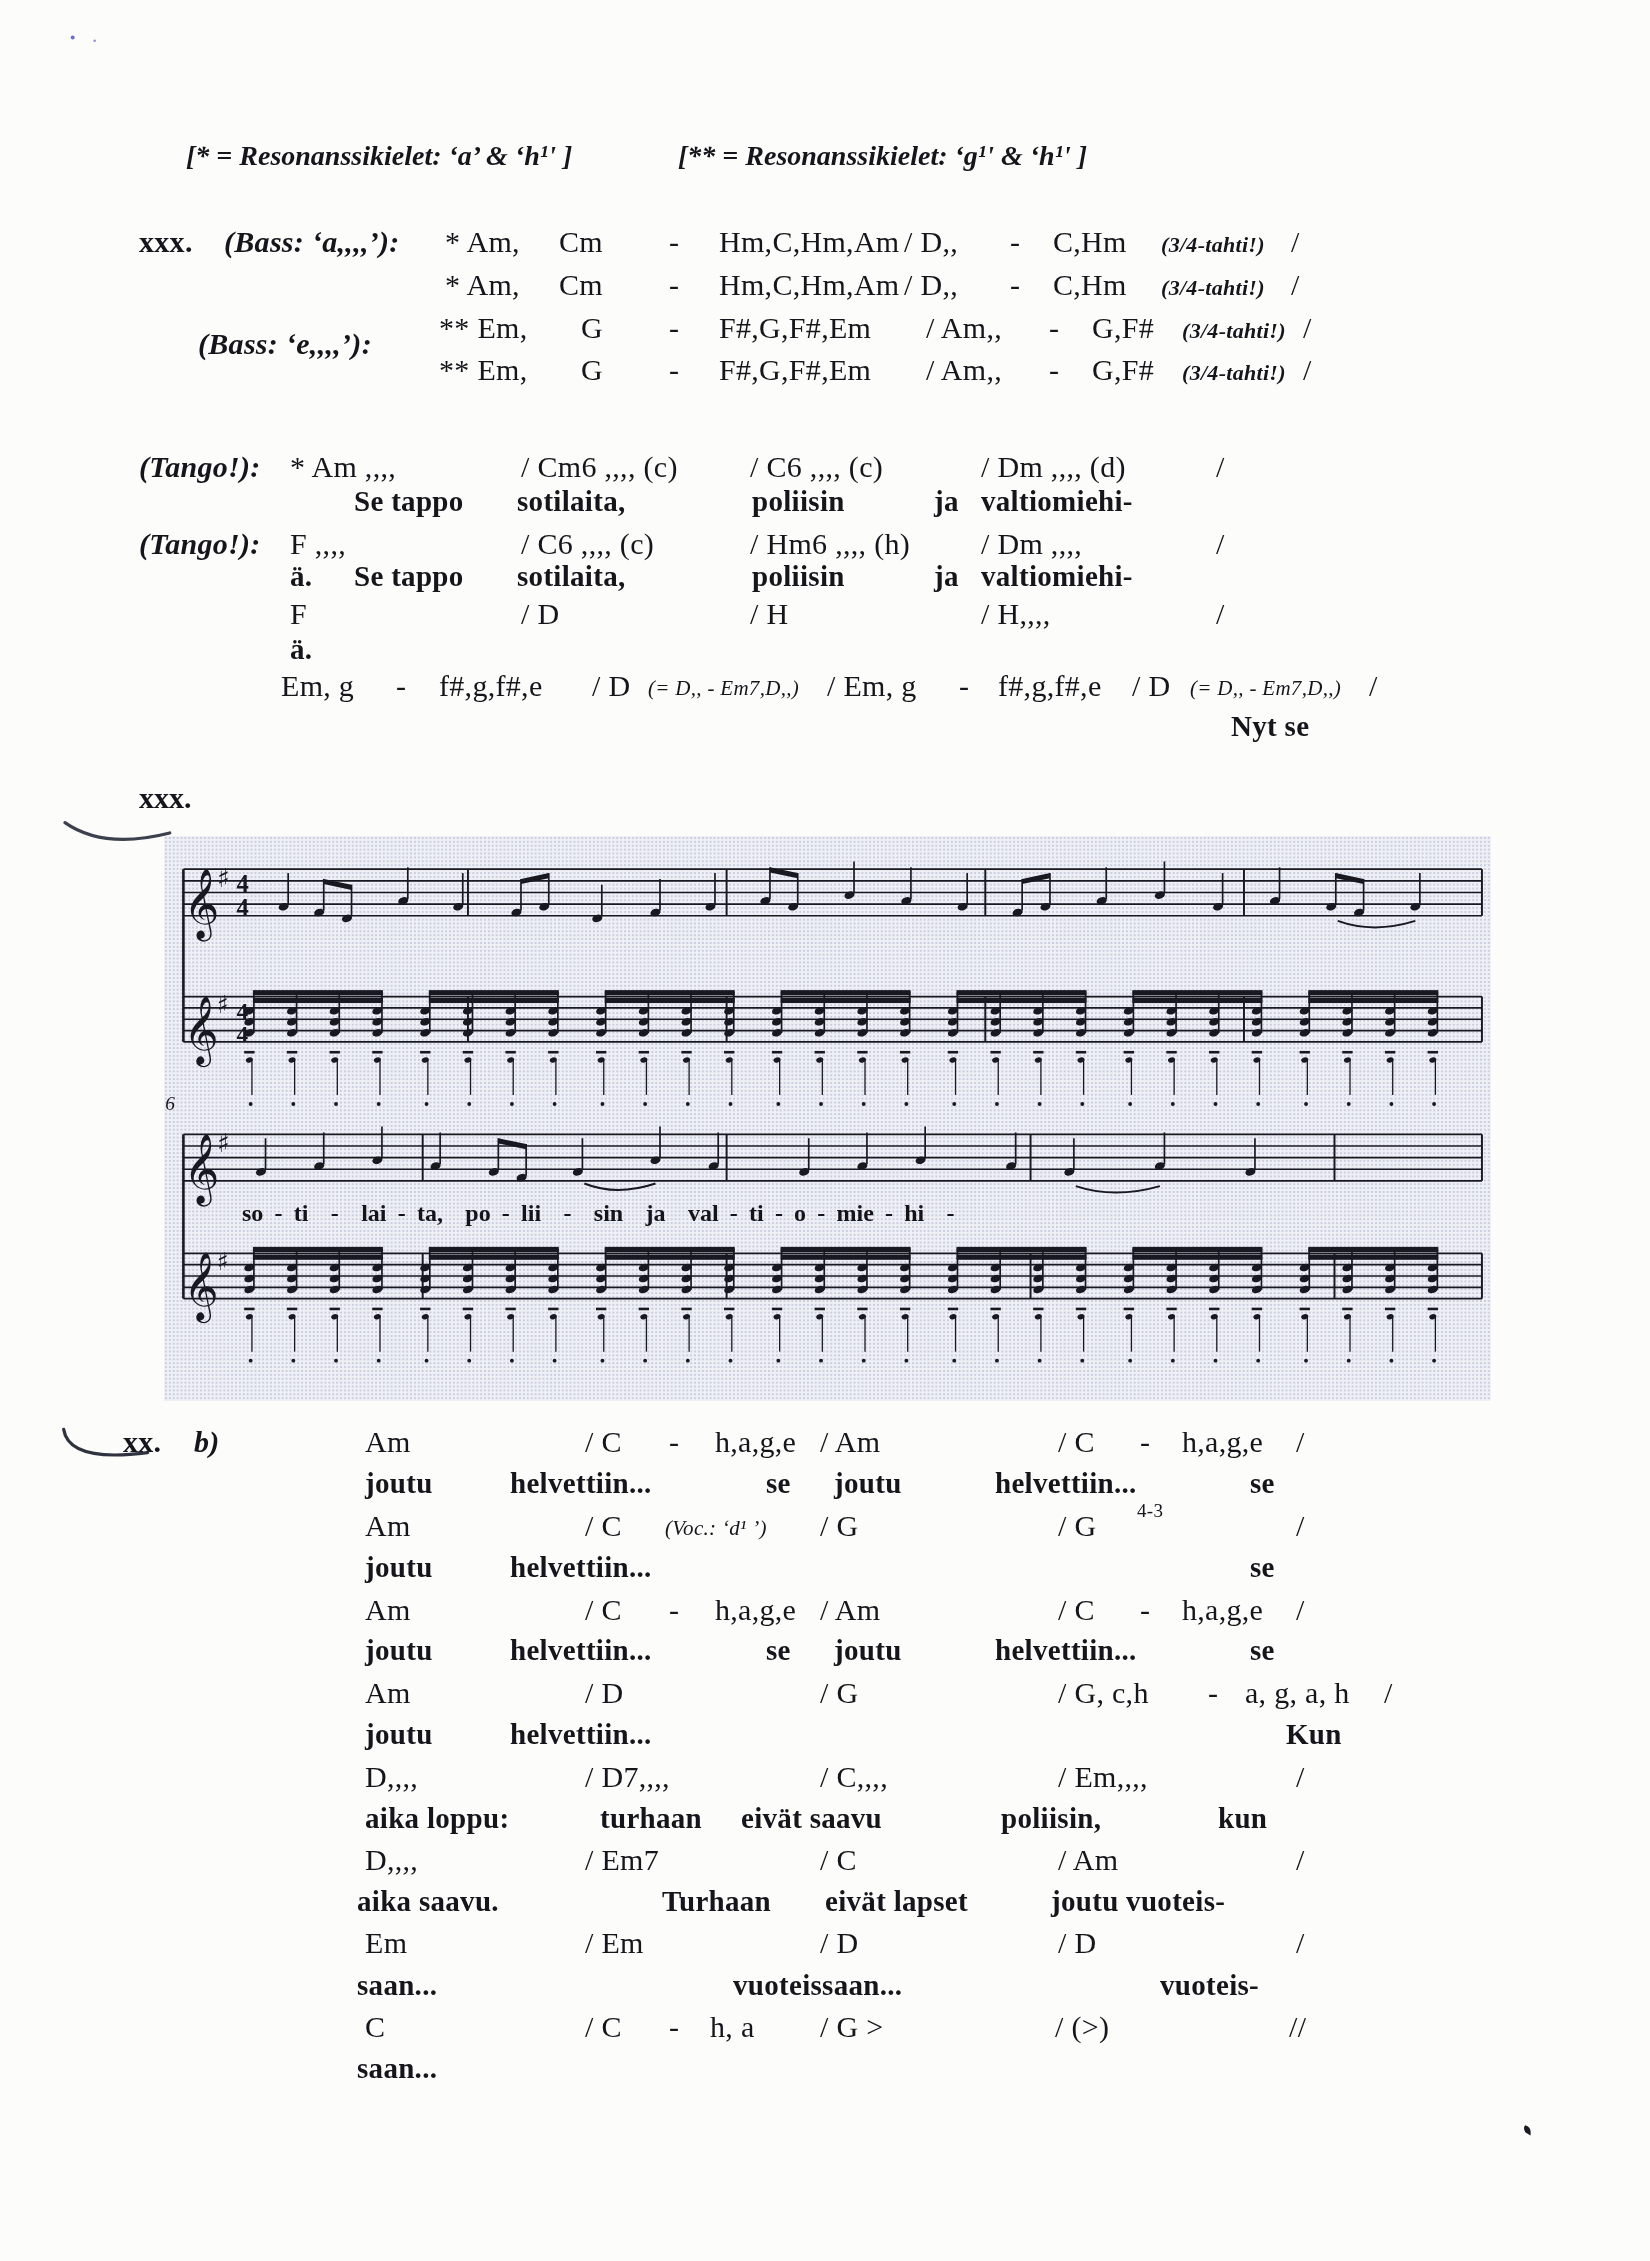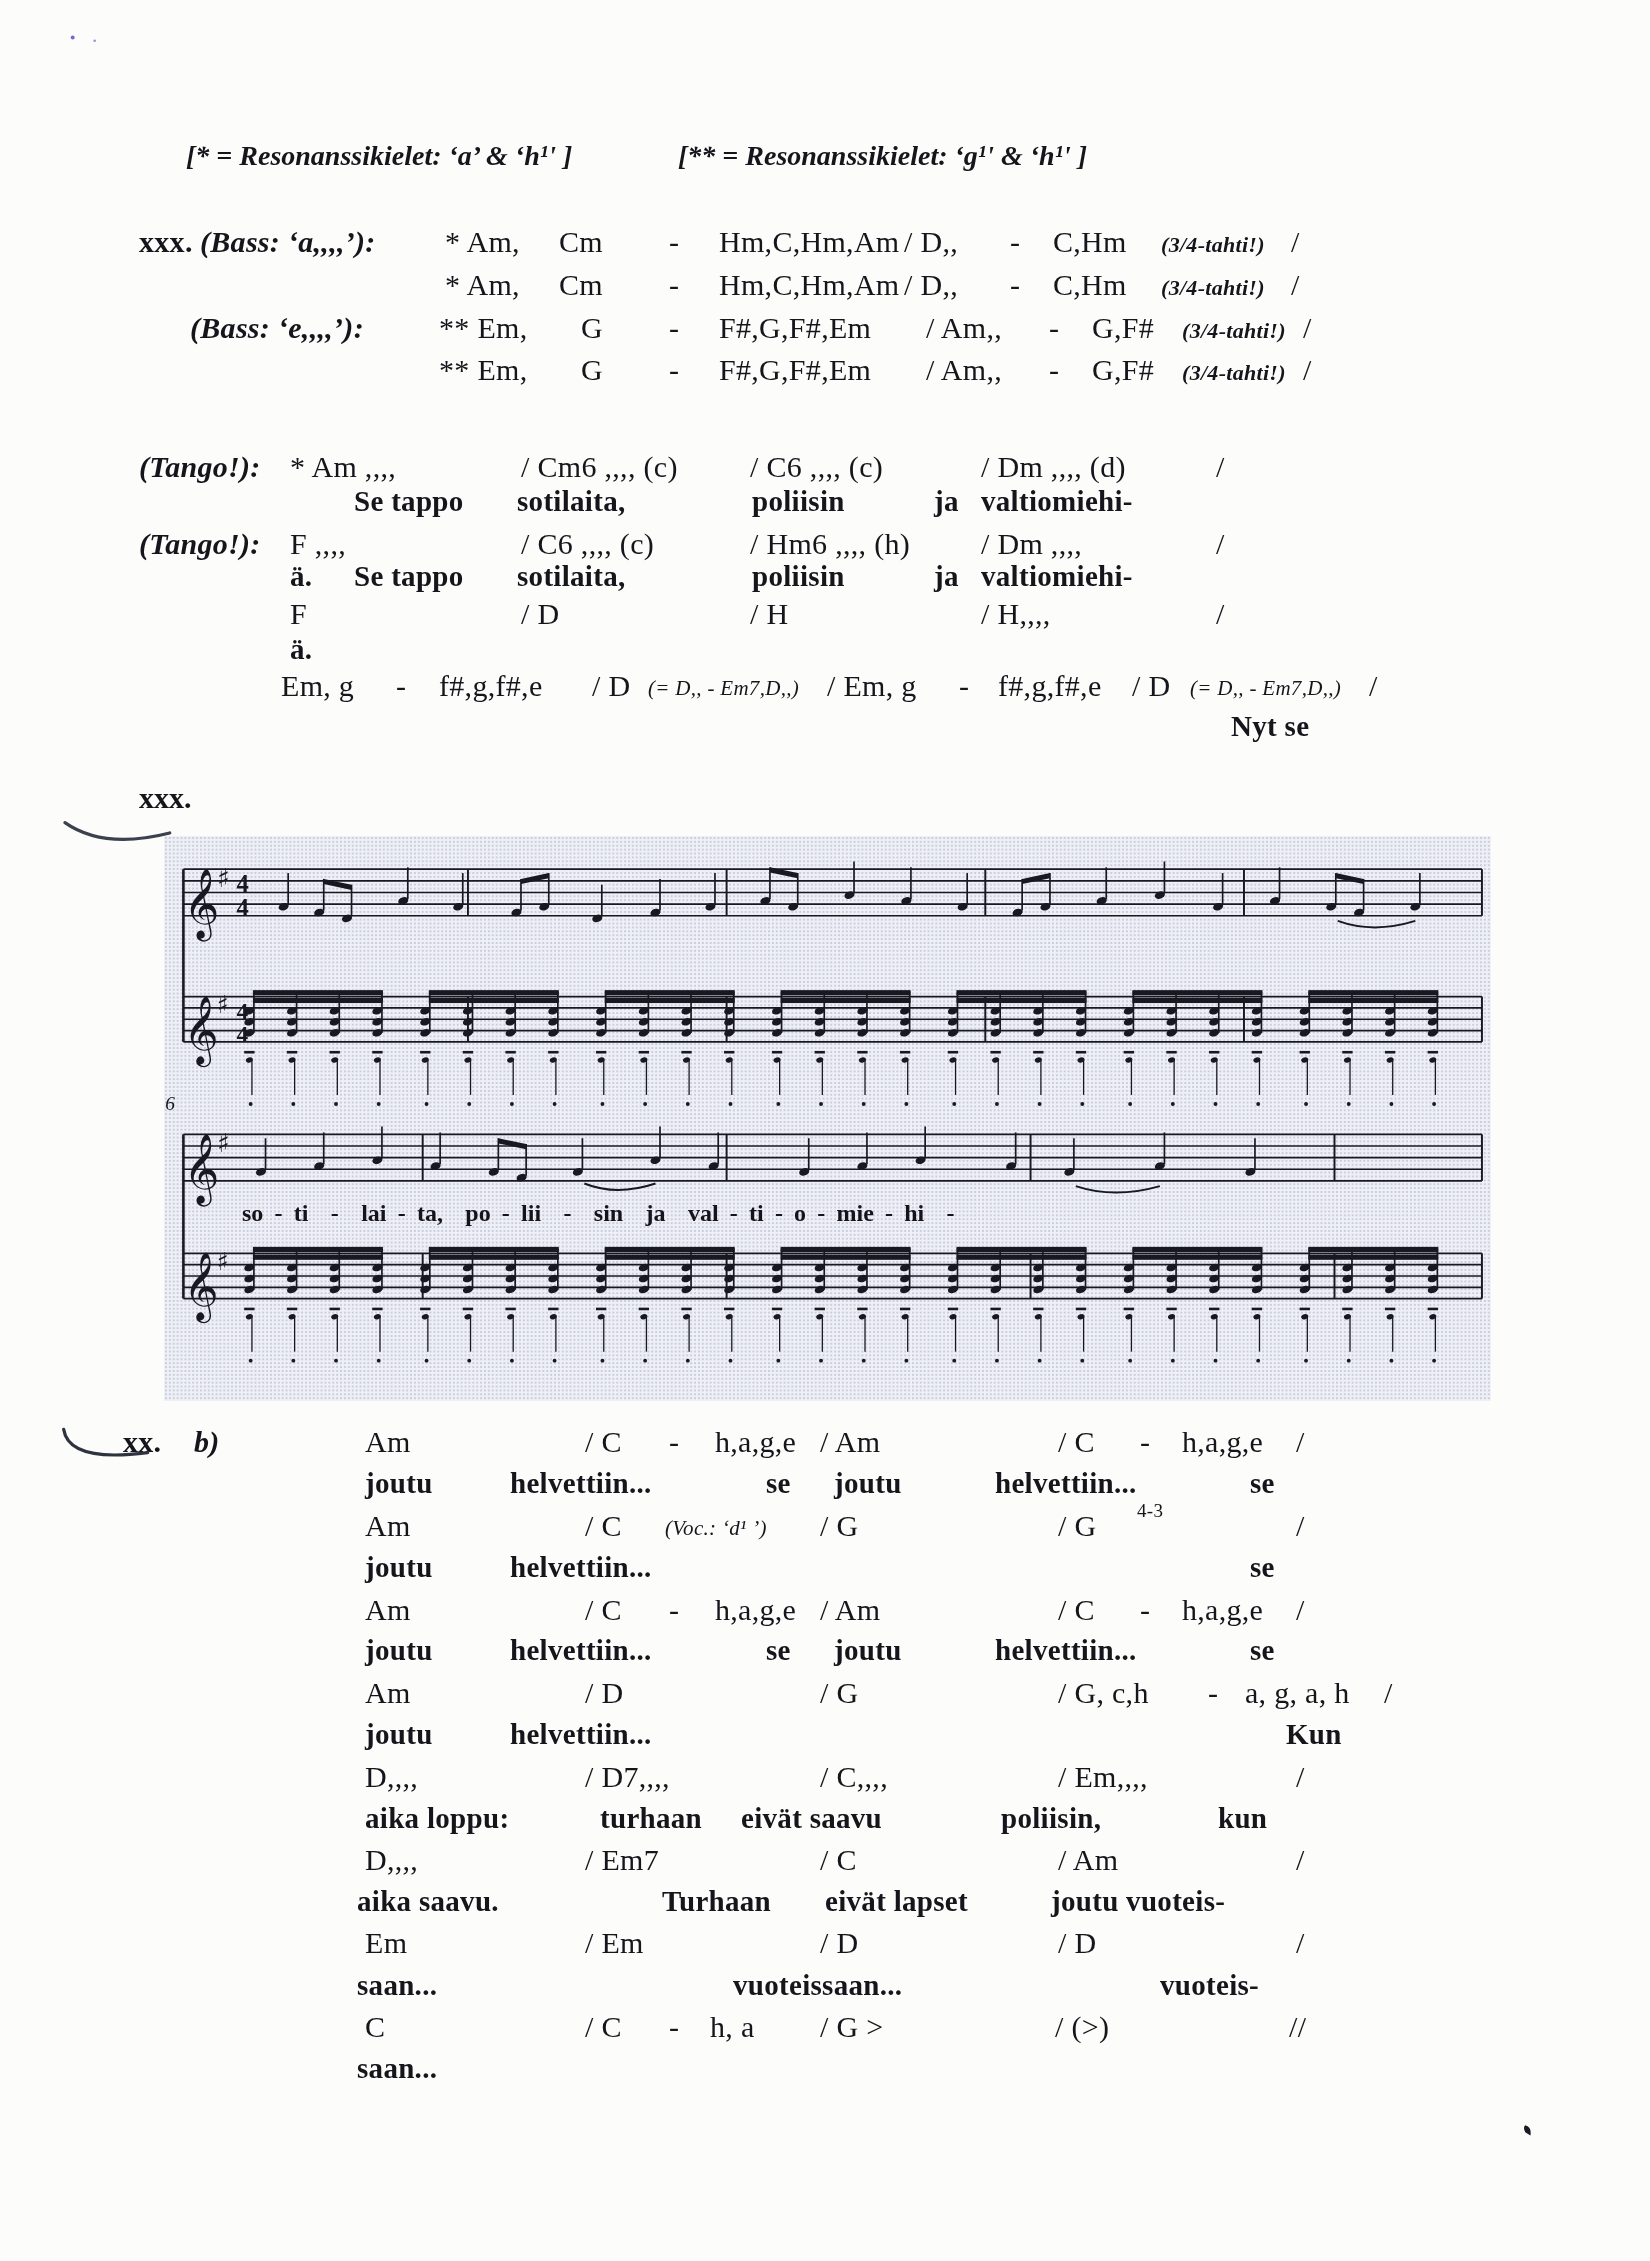--- a/index.html
+++ b/index.html
@@ -33,21 +33,21 @@
 <div class="page">
 
   <div>
     <span class="hdr-span" style="left:186px;top:140px">[* = Resonanssikielet: ‘a’ &amp; ‘h¹' ]</span>
     <span class="hdr-span" style="left:678px;top:140px">[** = Resonanssikielet: ‘g¹' &amp; ‘h¹' ]</span>
   </div>
 
   <div id="bassRows">
       <div class="row" style="top: 226px;">
         <span class="seg b" style="left: 139px;">xxx.</span>
-        <span class="seg bi" style="left: 200px;">(Bass: ‘a,,,,’):</span>
+        <span class="seg bi" style="left: 224px;">(Bass: ‘a,,,,’):</span>
         <span class="seg" style="left: 445px;">* Am,</span>
         <span class="seg" style="left: 559px;">Cm</span>
         <span class="seg" style="left: 669px;">-</span>
         <span class="seg" style="left: 719px;">Hm,C,Hm,Am</span>
         <span class="seg" style="left: 904px;">/ D,,</span>
         <span class="seg" style="left: 1010px;">-</span>
         <span class="seg" style="left: 1053px;">C,Hm</span>
         <span class="seg bi-sm" style="left: 1161px;">(3/4-tahti!)</span>
         <span class="seg" style="left: 1291px;">/</span>
       </div>
@@ -56,21 +56,21 @@
         <span class="seg" style="left: 559px;">Cm</span>
         <span class="seg" style="left: 669px;">-</span>
         <span class="seg" style="left: 719px;">Hm,C,Hm,Am</span>
         <span class="seg" style="left: 904px;">/ D,,</span>
         <span class="seg" style="left: 1010px;">-</span>
         <span class="seg" style="left: 1053px;">C,Hm</span>
         <span class="seg bi-sm" style="left: 1161px;">(3/4-tahti!)</span>
         <span class="seg" style="left: 1291px;">/</span>
       </div>
       <div class="row" style="top: 312px;">
-        <span class="seg bi" style="left: 190px;">(Bass: ‘e,,,,’):</span>
+        <span class="seg bi" style="left: 198px; margin-top: 16px;">(Bass: ‘e,,,,’):</span>
         <span class="seg" style="left: 439px;">** Em,</span>
         <span class="seg" style="left: 581px;">G</span>
         <span class="seg" style="left: 669px;">-</span>
         <span class="seg" style="left: 719px;">F#,G,F#,Em</span>
         <span class="seg" style="left: 926px;">/ Am,,</span>
         <span class="seg" style="left: 1049px;">-</span>
         <span class="seg" style="left: 1092px;">G,F#</span>
         <span class="seg bi-sm" style="left: 1182px;">(3/4-tahti!)</span>
         <span class="seg" style="left: 1303px;">/</span>
       </div>

